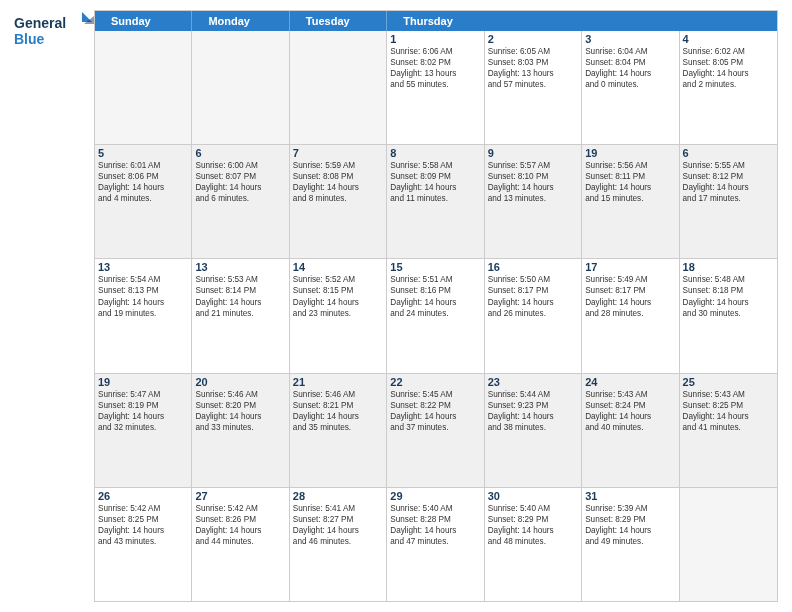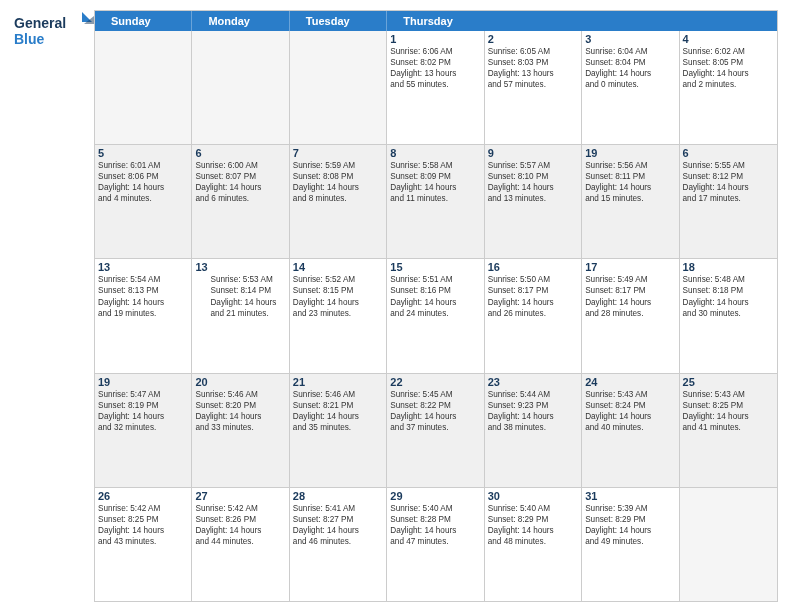--- a/index.html
+++ b/index.html
@@ -213,21 +213,21 @@
         <div class="cal-row">
           <div class="cal-cell">
             <div class="day-number">13</div>
             <div class="cell-detail" style="white-space: pre-line;">Sunrise: 5:54 AM
 Sunset: 8:13 PM
 Daylight: 14 hours
 and 19 minutes.</div>
           </div>
           <div class="cal-cell">
             <div class="day-number">13</div>
-            <div class="cell-detail" style="white-space: pre-line; margin-left: 15px;">Sunrise: 5:53 AM
+            <div class="cell-detail" style="white-space: pre-line;">Sunrise: 5:53 AM
 Sunset: 8:14 PM
 Daylight: 14 hours
 and 21 minutes.</div>
           </div>
           <div class="cal-cell">
             <div class="day-number">14</div>
             <div class="cell-detail" style="white-space: pre-line;">Sunrise: 5:52 AM
 Sunset: 8:15 PM
 Daylight: 14 hours
 and 23 minutes.</div>

